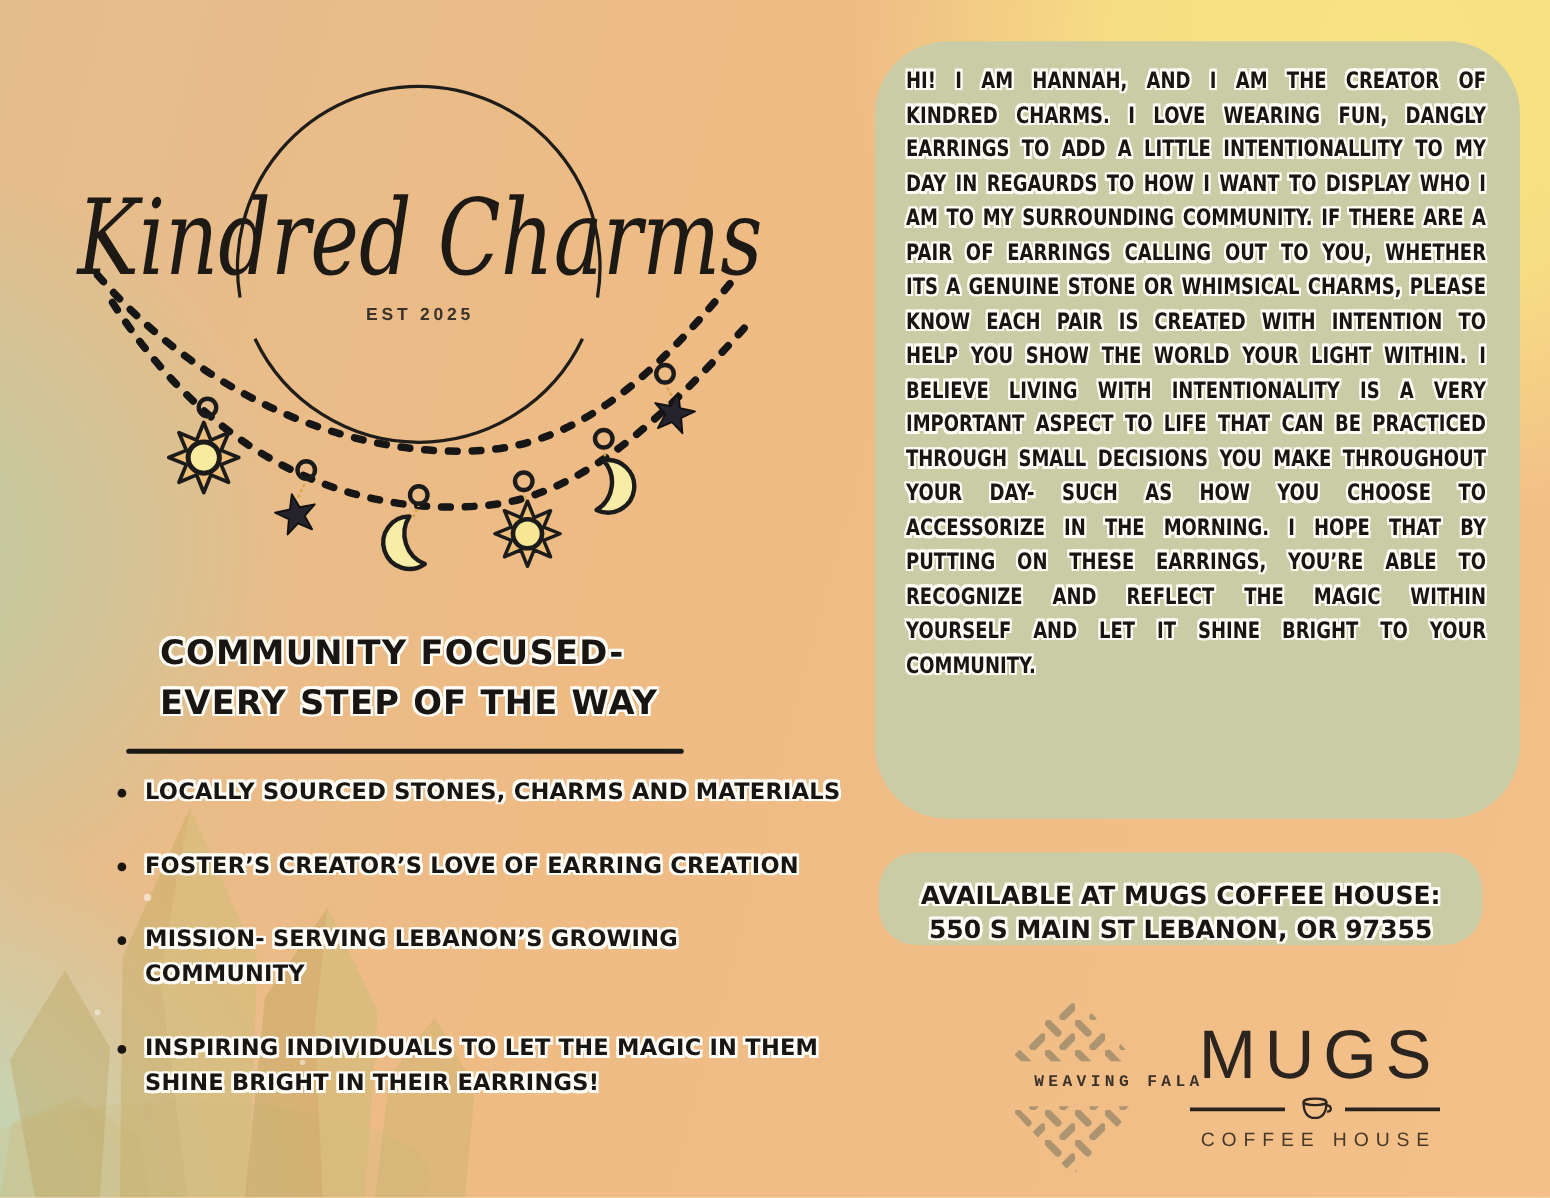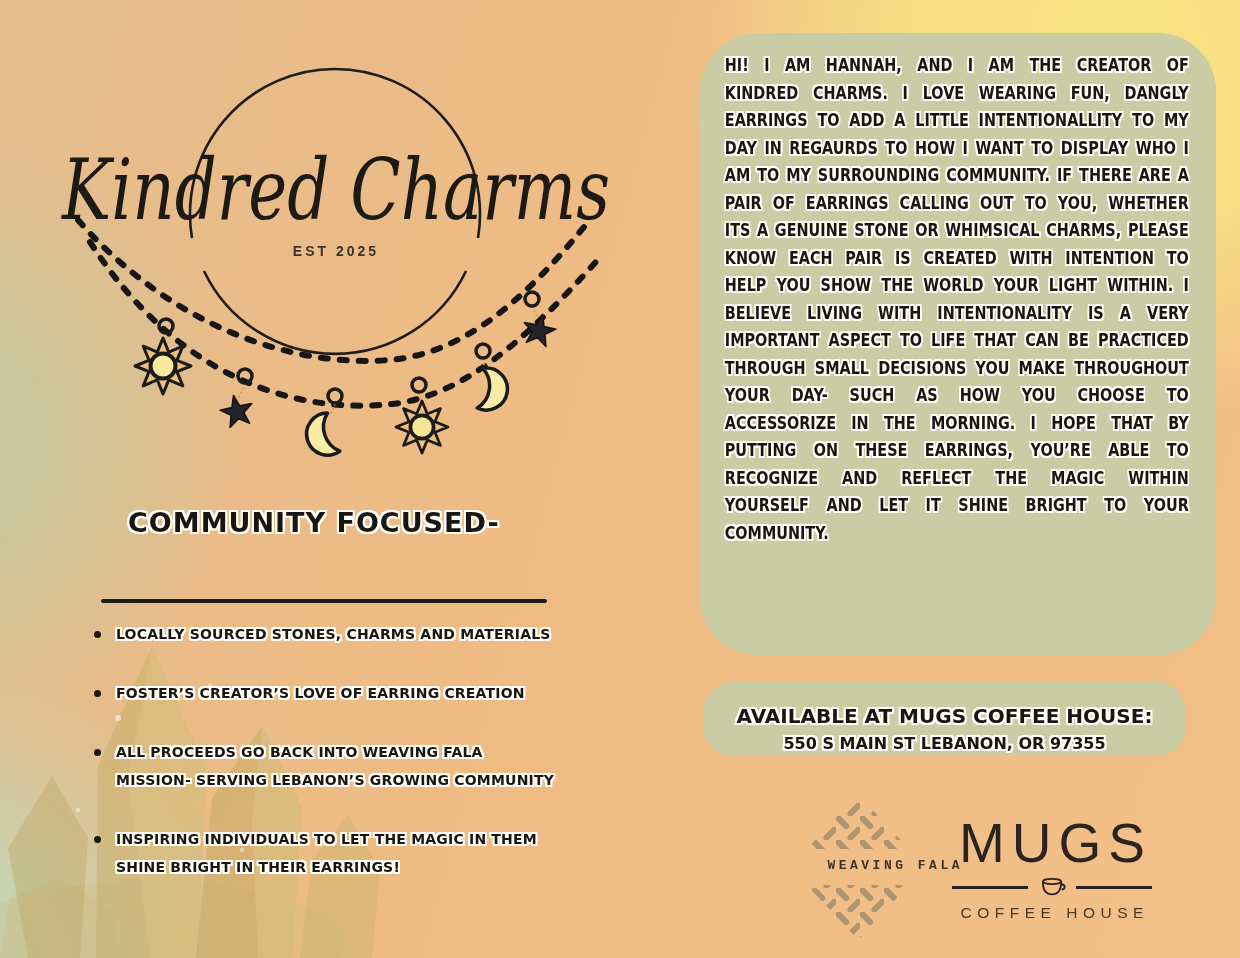--- a/index.html
+++ b/index.html
@@ -19,34 +19,34 @@
       -2px -2px 0 #fffdf6, 2px -2px 0 #fffdf6, -2px 2px 0 #fffdf6, 2px 2px 0 #fffdf6,
       0 -2px 0 #fffdf6, 0 2px 0 #fffdf6, -2px 0 0 #fffdf6, 2px 0 0 #fffdf6;
   }
   .hero{ position:absolute; left:0; top:0; width:660px; height:500px; }
   .crystals{ position:absolute; left:0; top:598px; width:430px; height:360px; }
 
   .community{ position:absolute; left:128px; top:503px; font-size:27px; line-height:40px; letter-spacing:1px; }
   .divider{ position:absolute; left:101px; top:599px; width:446px; height:4px; background:#1c1a17; border-radius:2px; }
 
   .bullets{ position:absolute; left:88px; top:620px; width:585px; margin:0; padding:0; list-style:none; }
-  .bullets li{ position:relative; padding-left:28px; margin-bottom:31px; font-size:14px; line-height:28px; letter-spacing:.2px; }
+  .bullets li{ position:relative; padding-left:28px; margin-bottom:31px; font-size:18px; line-height:28px; letter-spacing:.2px; }
   .dot{ position:absolute; left:6px; top:11px; width:7px; height:7px; border-radius:50%; background:#181512; }
   .bline{ display:block; }
 
   .bio-box{ position:absolute; left:700px; top:33px; width:516px; height:622px;
     background:#c9cca4; border-radius:58px; overflow:hidden; }
   .bio-box p{ margin:0; padding:18px 0 0 31px; width:580px;
     transform:scaleX(.8); transform-origin:left top;
     font-size:18px; line-height:27.5px; text-align:justify; letter-spacing:0; word-spacing:2px; }
 
   .addr-box{ position:absolute; left:703px; top:682px; width:483px; height:74px;
     background:#c9cca4; border-radius:30px; text-align:center; }
   .addr-box .a1{ margin-top:21px; font-size:20px; line-height:27px; }
-  .addr-box .a2{ font-size:16px; line-height:27px; }
+  .addr-box .a2{ font-size:20px; line-height:27px; }
 
   .weaving{ position:absolute; left:788px; top:792px; width:140px; height:150px; }
   .weave-svg{ position:absolute; left:0; top:0; }
   .weave-label{ position:absolute; left:-35px; top:66px; width:210px; text-align:right;
     font-size:13px; font-weight:600; letter-spacing:3.5px; color:#3b332a;
     font-family:Liberation Mono, monospace; }
 
   .mugs{ position:absolute; left:950px; top:814px; width:204px; text-align:center;
     font-family:Liberation Sans, sans-serif; color:#2b241f; }
   .mugs-name{ font-size:55px; line-height:58px; font-weight:300; letter-spacing:7px; margin-right:-7px; }
@@ -133,37 +133,37 @@
         <use href="#moonR" fill="#f8eda6" stroke="#1b1b1b" stroke-width="3.5" stroke-linejoin="round"></use>
       </g>
       <g transform="translate(539,331) rotate(12)">
         <use href="#star5" fill="#25242c" stroke="#111" stroke-width="1.5" stroke-linejoin="round"></use>
       </g>
     </g>
   </svg>
 
   <h2 class="community marker" style="margin:0;">
     <span class="bline">COMMUNITY FOCUSED-</span>
+    <span class="bline">EVERY STEP OF THE WAY</span>
   </h2>
   <div class="divider"></div>
 
   <ul class="bullets marker">
     <li>
       <span class="dot"></span>
       <span class="bline">LOCALLY SOURCED STONES, CHARMS AND MATERIALS</span>
       <span class="bline"></span>
     </li>
     <li>
       <span class="dot"></span>
       <span class="bline">FOSTER’S CREATOR’S LOVE OF EARRING CREATION</span>
       <span class="bline"></span>
     </li>
     <li>
       <span class="dot"></span>
-      <span class="bline">ALL PROCEEDS GO BACK INTO WEAVING FALA</span>
       <span class="bline">MISSION- SERVING LEBANON’S GROWING COMMUNITY</span>
     </li>
     <li>
       <span class="dot"></span>
       <span class="bline">INSPIRING INDIVIDUALS TO LET THE MAGIC IN THEM</span>
       <span class="bline">SHINE BRIGHT IN THEIR EARRINGS!</span>
     </li>
   </ul>
 
   <div class="bio-box">

